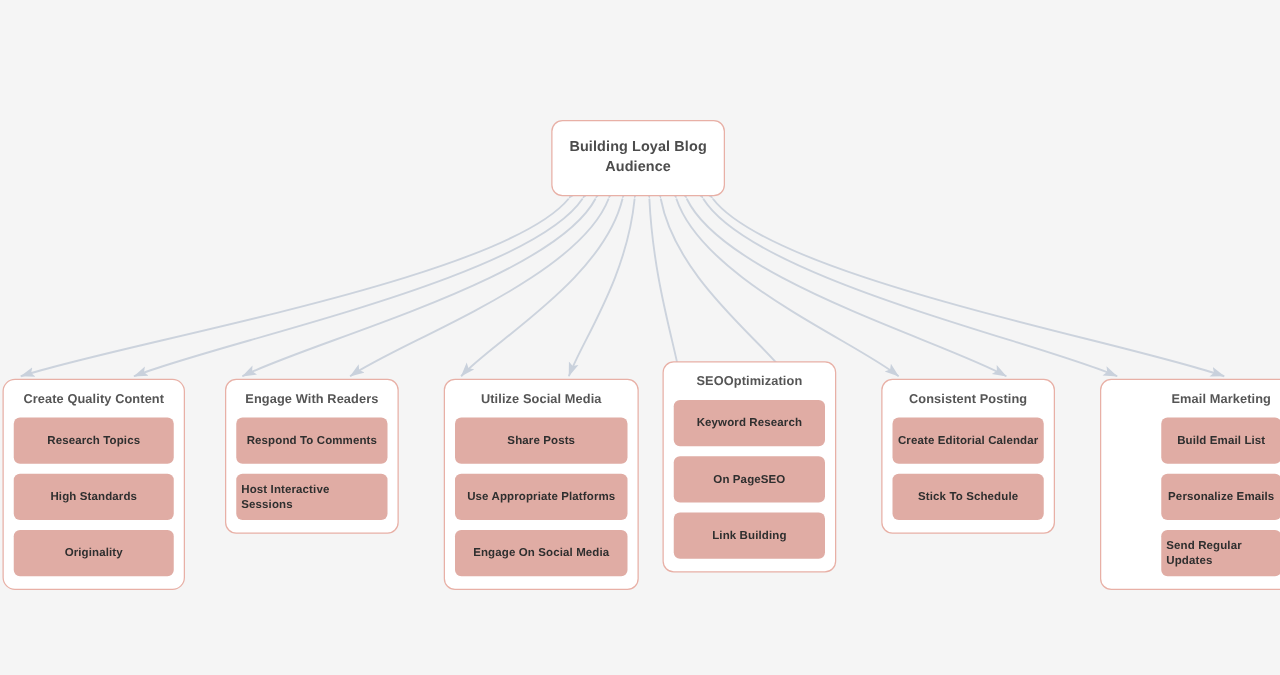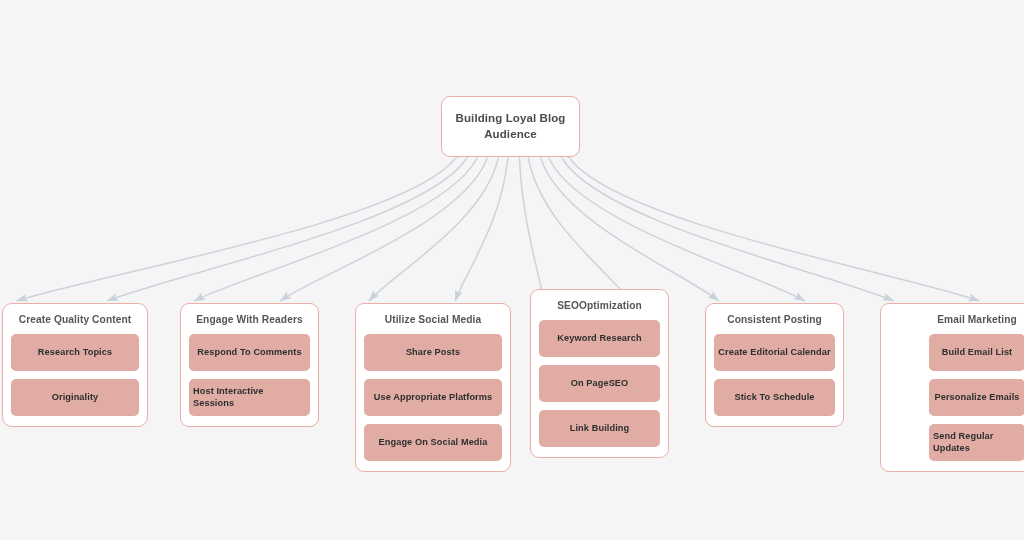--- a/index.html
+++ b/index.html
@@ -85,20 +85,23 @@
     <div class="root-label">Building Loyal Blog Audience</div>
   </div>
 
   <div id="branch-layer">
       <div class="branch" style="left: 2px; top: 303px; width: 146px; border-radius: 10px;">
         <div class="branch-title">Create Quality Content</div>
         <div class="pill">
           <span class="pill-label">Research Topics</span>
         </div>
         <div class="pill">
+          <span class="pill-label">High Standards</span>
+        </div>
+        <div class="pill">
           <span class="pill-label">Originality</span>
         </div>
       </div>
       <div class="branch" style="left: 180px; top: 303px; width: 139px;">
         <div class="branch-title">Engage With Readers</div>
         <div class="pill">
           <span class="pill-label">Respond To Comments</span>
         </div>
         <div class="pill">
           <span class="pill-label">Host Interactive Sessions</span>

